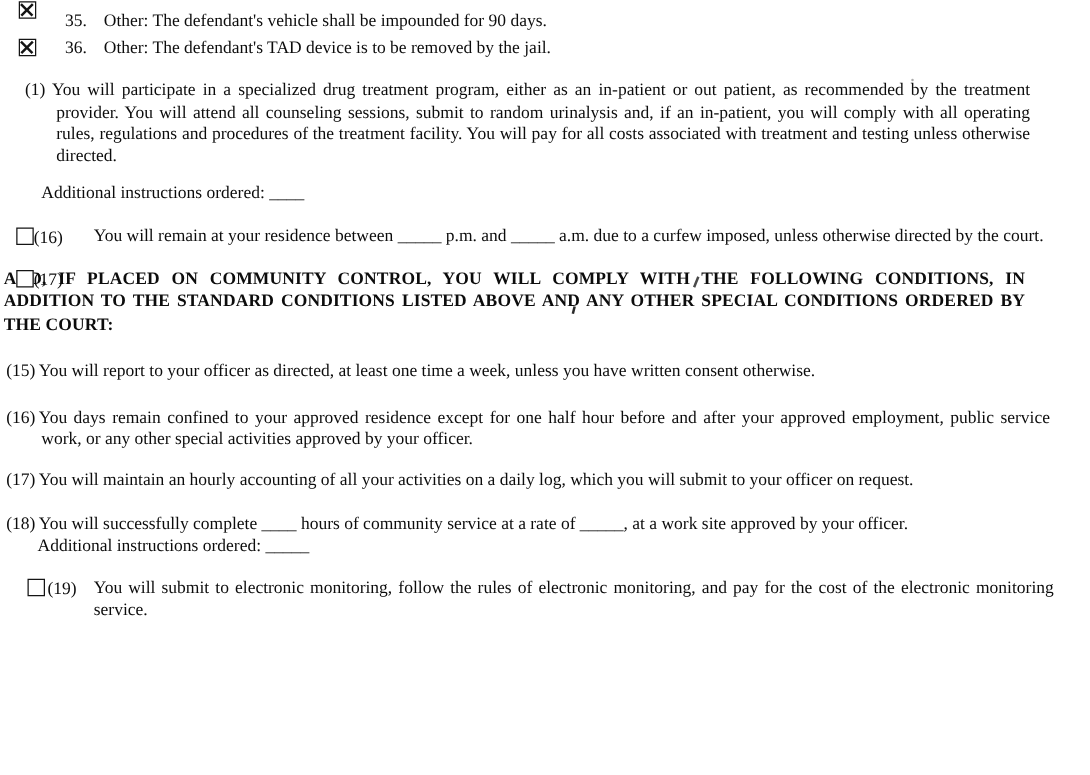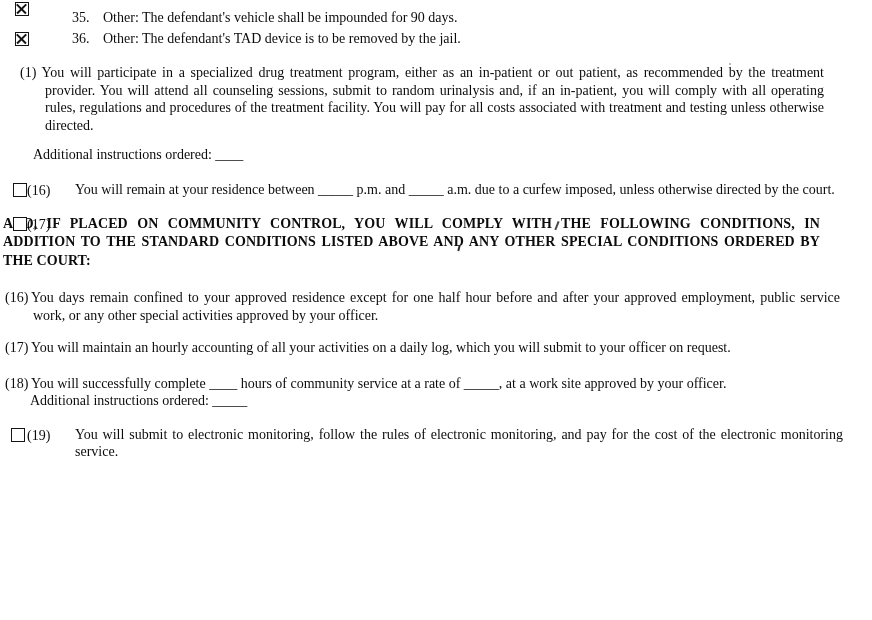--- a/index.html
+++ b/index.html
@@ -17,21 +17,21 @@
     width:14px;height:14px;border:1.5px solid #141414;
     position:relative;vertical-align:-2px;background:#fff;
   }
   .cb.checked::before,.cb.checked::after{
     content:"";position:absolute;left:-1px;top:4.6px;width:13px;height:1.6px;background:#141414;
   }
   .cb.checked::before{transform:rotate(45deg);}
   .cb.checked::after{transform:rotate(-45deg);}
 
   
-  .top-row{position:relative;padding-left:72px;margin-right:30px;line-height:18px;}
+  .top-row{position:relative;padding-left:52px;margin-right:30px;line-height:18px;}
   .top-row .marker{position:absolute;left:15px;top:1px;}
   .top-row .num{display:inline-block;min-width:24px;margin-right:7px;}
   .row-35{padding-top:9px;}
   .row-36{margin-top:3px;}
 
   
   .section-heading{
     font-weight:bold;text-align:justify;line-height:18.5px;
     margin:0 32px 0 3px;letter-spacing:0.1px;
   }
@@ -47,21 +47,21 @@
 
   
   .cb-item{
     position:relative;padding-left:75px;margin-right:29px;
     text-align:justify;line-height:17.5px;
   }
   .cb-item .marker{position:absolute;left:13px;top:1px;white-space:nowrap;}
   .cb-item-16{margin-top:18px;}
   .cb-item-17{margin-top:16px;}
   .cb-item-19{margin-top:16px;}
-  .cb-item-19 .marker{left:11px;}
+  .cb-item-19 .marker{left:22px;}
   .cb-item-19 .marker .cb{margin-right:2px;}
 
   
   .cc-item{
     margin:0 32px 0 5px;padding-left:28px;text-indent:-28px;
     text-align:justify;line-height:17.5px;
   }
   .cc-item .num{display:inline-block;text-indent:0;min-width:26px;}
   .cc-item-15{margin-top:19px;}
   .cc-item-16{margin-top:19px;}
@@ -104,20 +104,23 @@
     <span class="marker"><span class="cb"></span><span>(16)</span></span>
     <span>You will remain at your residence between _____ p.m. and _____ a.m. due to a curfew imposed, unless otherwise directed by the court.</span>
   </div>
 
   <div class="cb-item cb-item-17">
     <span class="marker"><span class="cb"></span><span>(17)</span></span>
   </div>
 
   <div class="section-heading heading-cc">AND, IF PLACED ON COMMUNITY CONTROL, YOU WILL COMPLY WITH THE FOLLOWING CONDITIONS, IN ADDITION TO THE STANDARD CONDITIONS LISTED ABOVE AND ANY OTHER SPECIAL CONDITIONS ORDERED BY THE COURT:</div>
 
+  <div class="cc-item cc-item-15">
+    <span class="num">(15)</span><span>You will report to your officer as directed, at least one time a week, unless you have written consent otherwise.</span>
+  </div>
 
   <div class="cc-item cc-item-16">
     <span class="num">(16)</span><span>You days remain confined to your approved residence except for one half hour before and after your approved employment, public service work, or any other special activities approved by your officer.</span>
   </div>
 
   <div class="cc-item cc-item-17">
     <span class="num">(17)</span><span>You will maintain an hourly accounting of all your activities on a daily log, which you will submit to your officer on request.</span>
   </div>
 
   <div class="cc-item cc-item-18">

